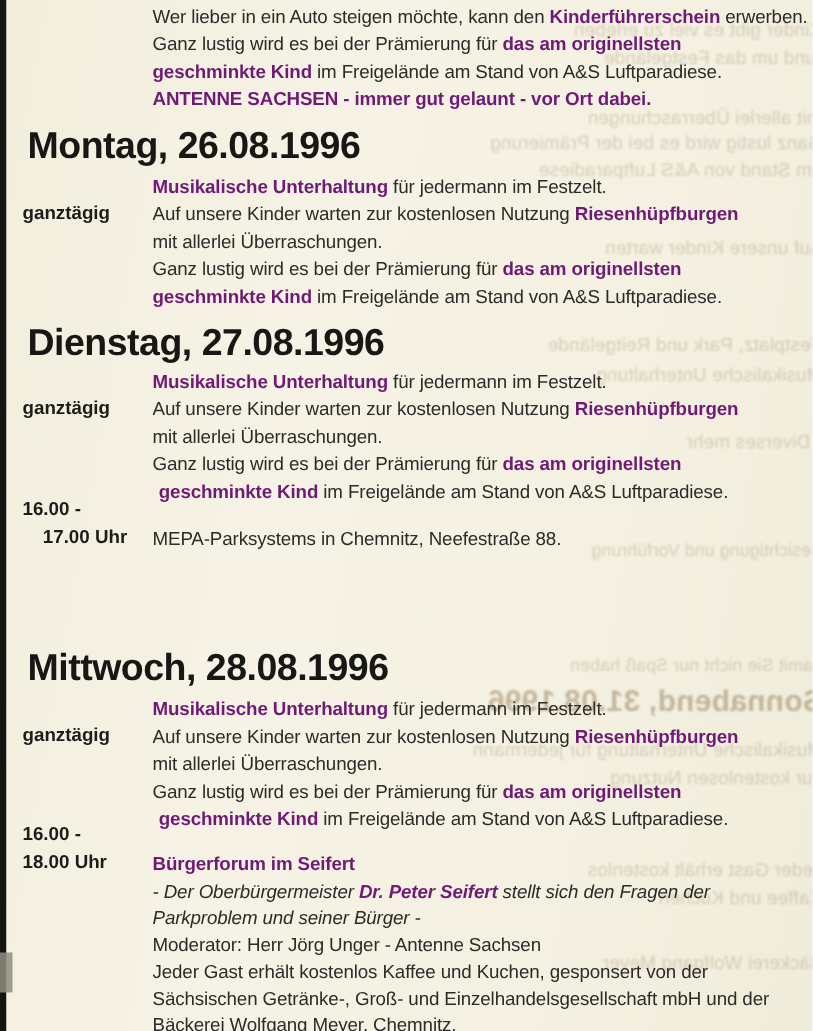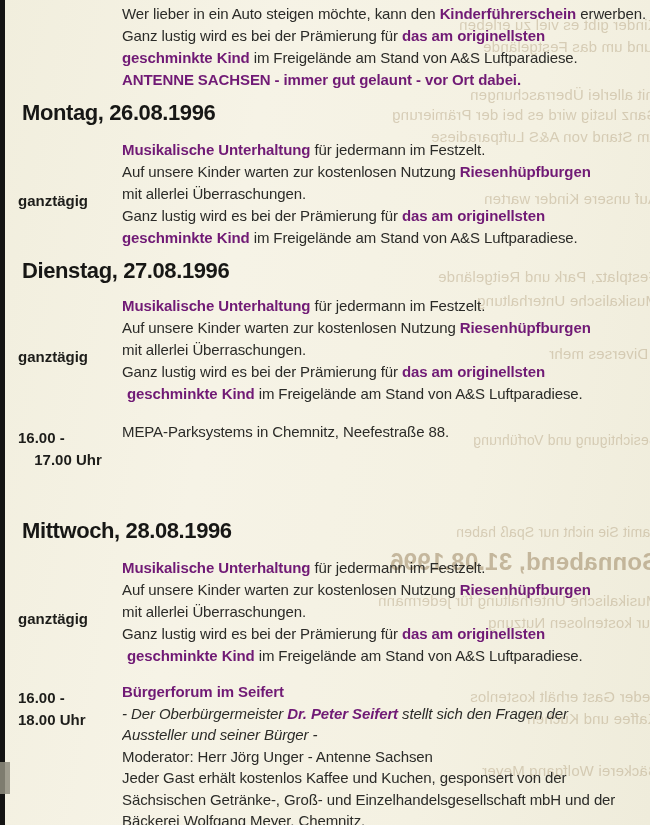--- a/index.html
+++ b/index.html
@@ -6,31 +6,31 @@
   body{
     width:650px;height:825px;overflow:hidden;position:relative;
     background:linear-gradient(100deg,#f1eedd 0%,#f6f3e6 35%,#f4f1e2 70%,#efecdb 100%);
     font-family:"Liberation Sans",sans-serif;
     color:#2b2b28;
   }
   .edge-bar{position:absolute;left:0;top:0;width:5px;height:825px;background:#141413;}
   .edge-notch{position:absolute;left:0;top:762px;width:10px;height:32px;background:#918e80;opacity:.85;}
   .heading{
     position:absolute;left:22px;margin:0;
-    font-size:22px;font-weight:700;letter-spacing:-0.4px;color:#171715;
+    font-size:30px;font-weight:700;letter-spacing:-0.4px;color:#171715;
     white-space:nowrap;
   }
   .content-block{position:absolute;left:122px;right:0;overflow:hidden;}
   .line{font-size:15px;line-height:22px;letter-spacing:-0.1px;white-space:nowrap;}
   .tight .line{line-height:21.5px;}
   .line b,.line .seg-b{font-weight:700;color:#701a75;}
   .indent-sm{padding-left:5px;}
   .side-label{
     position:absolute;left:18px;width:100px;
-    font-size:15px;font-weight:700;color:#1d1d1a;white-space:nowrap;margin-top:30px;
+    font-size:15px;font-weight:700;color:#1d1d1a;white-space:nowrap;
   }
   .bleed-layer{position:absolute;inset:0;pointer-events:none;}
   .bleed-line{
     position:absolute;right:-8px;transform:scaleX(-1);
     color:rgba(158,134,98,.34);filter:blur(.7px);
     font-size:15px;white-space:nowrap;letter-spacing:.2px;
   }
   .bleed-line.bold{font-weight:700;color:rgba(150,126,88,.5);}
 </style>
 </head>
@@ -98,18 +98,18 @@
   <div class="line"><span>Auf unsere Kinder warten zur kostenlosen Nutzung </span><span class="seg-b">Riesenhüpfburgen</span></div>
   <div class="line"><span>mit allerlei Überraschungen.</span></div>
   <div class="line"><span>Ganz lustig wird es bei der Prämierung für </span><span class="seg-b">das am originellsten</span></div>
   <div class="line indent-sm"><span class="seg-b">geschminkte Kind</span><span> im Freigelände am Stand von A&amp;S Luftparadiese.</span></div>
 </div>
 <span class="side-label" style="top:659px;">16.00 -</span>
 <span class="side-label" style="top:681px;">18.00 Uhr</span>
 <div class="content-block tight" style="top:681px;">
   <div class="line"><span class="seg-b">Bürgerforum im Seifert</span></div>
   <div class="line"><span style="font-style: italic;">- Der Oberbürgermeister </span><span class="seg-b" style="font-style: italic;">Dr. Peter Seifert</span><span style="font-style: italic;"> stellt sich den Fragen der</span></div>
-  <div class="line"><span style="font-style: italic;">Aussteller und seiner Bürger -</span></div>
+  <div class="line"><span style="font-style: italic;">Parkproblem und seiner Bürger -</span></div>
   <div class="line"><span>Moderator: Herr Jörg Unger - Antenne Sachsen</span></div>
   <div class="line"><span>Jeder Gast erhält kostenlos Kaffee und Kuchen, gesponsert von der</span></div>
   <div class="line"><span>Sächsischen Getränke-, Groß- und Einzelhandelsgesellschaft mbH und der</span></div>
   <div class="line"><span>Bäckerei Wolfgang Meyer, Chemnitz.</span></div>
 </div>
 
 </body></html>

